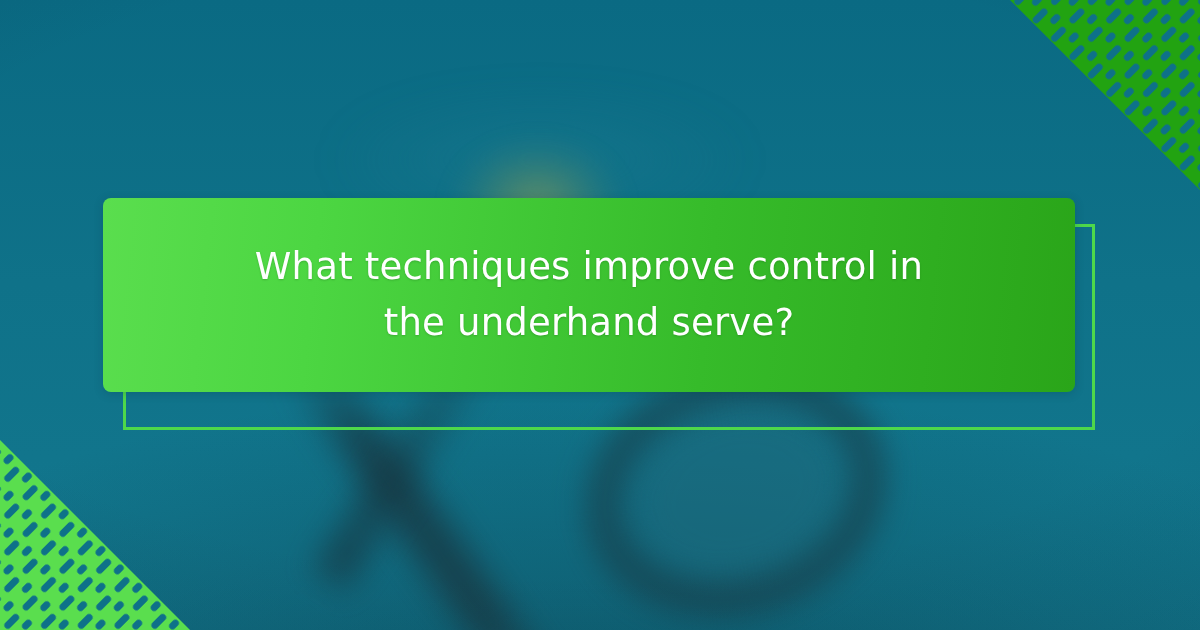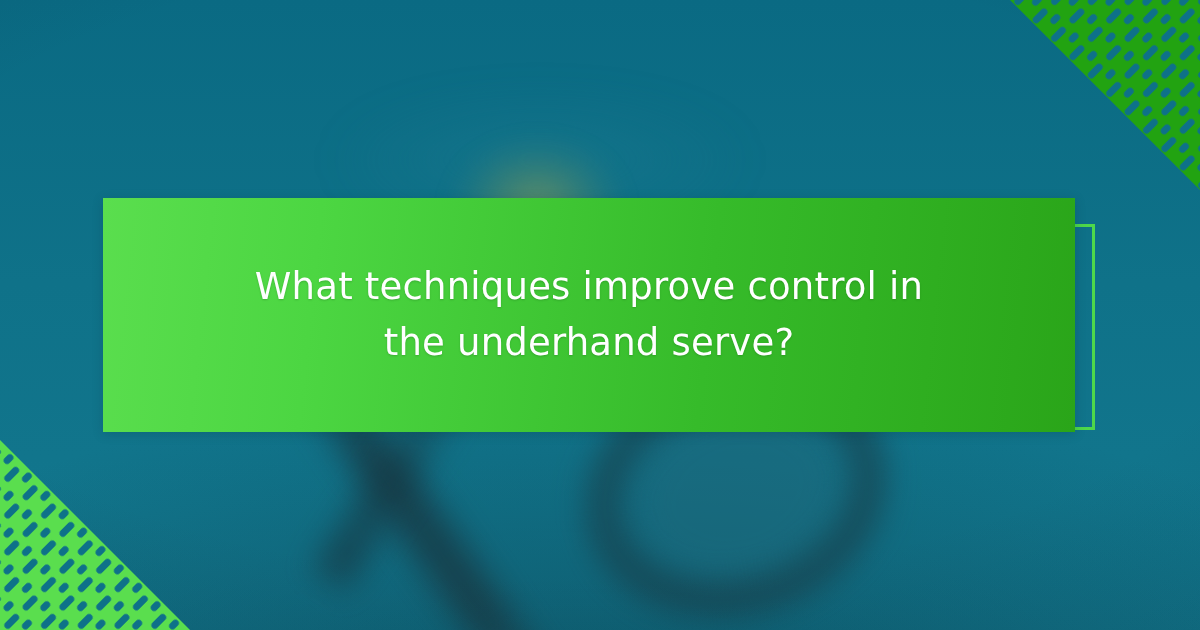--- a/index.html
+++ b/index.html
@@ -124,28 +124,29 @@
     height: 206px;
     border: 3px solid #4ed84a;
     box-sizing: border-box;
   }
 
   .banner {
     position: absolute;
     left: 103px;
     top: 198px;
     width: 972px;
-    height: 234px;
+    height: 194px;
     background: linear-gradient(96deg, #5ade4e 0%, #4cd642 22%, #36bb2a 62%, #2aa519 100%);
     box-shadow: 0 2px 10px rgba(4,52,64,0.22);
     display: flex;
     align-items: center;
     justify-content: center;
     box-sizing: border-box;
     padding: 0 46px;
+    border-radius: 8px;
   }
 
   .banner-title {
     color: #ffffff;
     font-size: 37px;
     line-height: 56px;
     font-weight: 400;
     text-align: center;
     letter-spacing: 0.2px;
     text-shadow: 0 1px 2px rgba(20,90,20,0.28);

